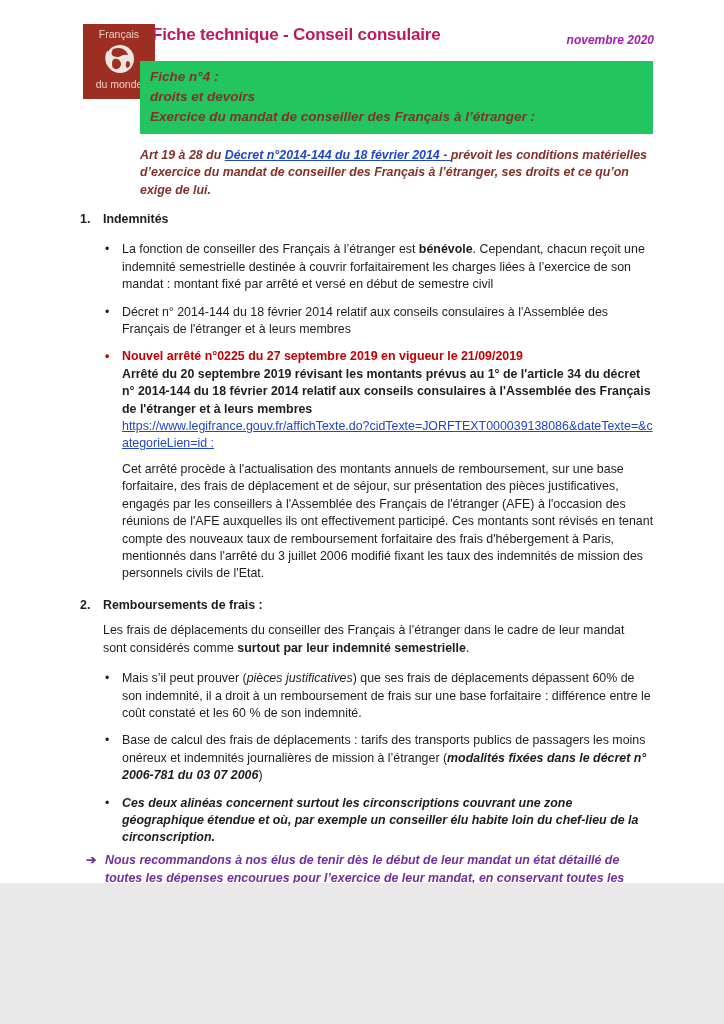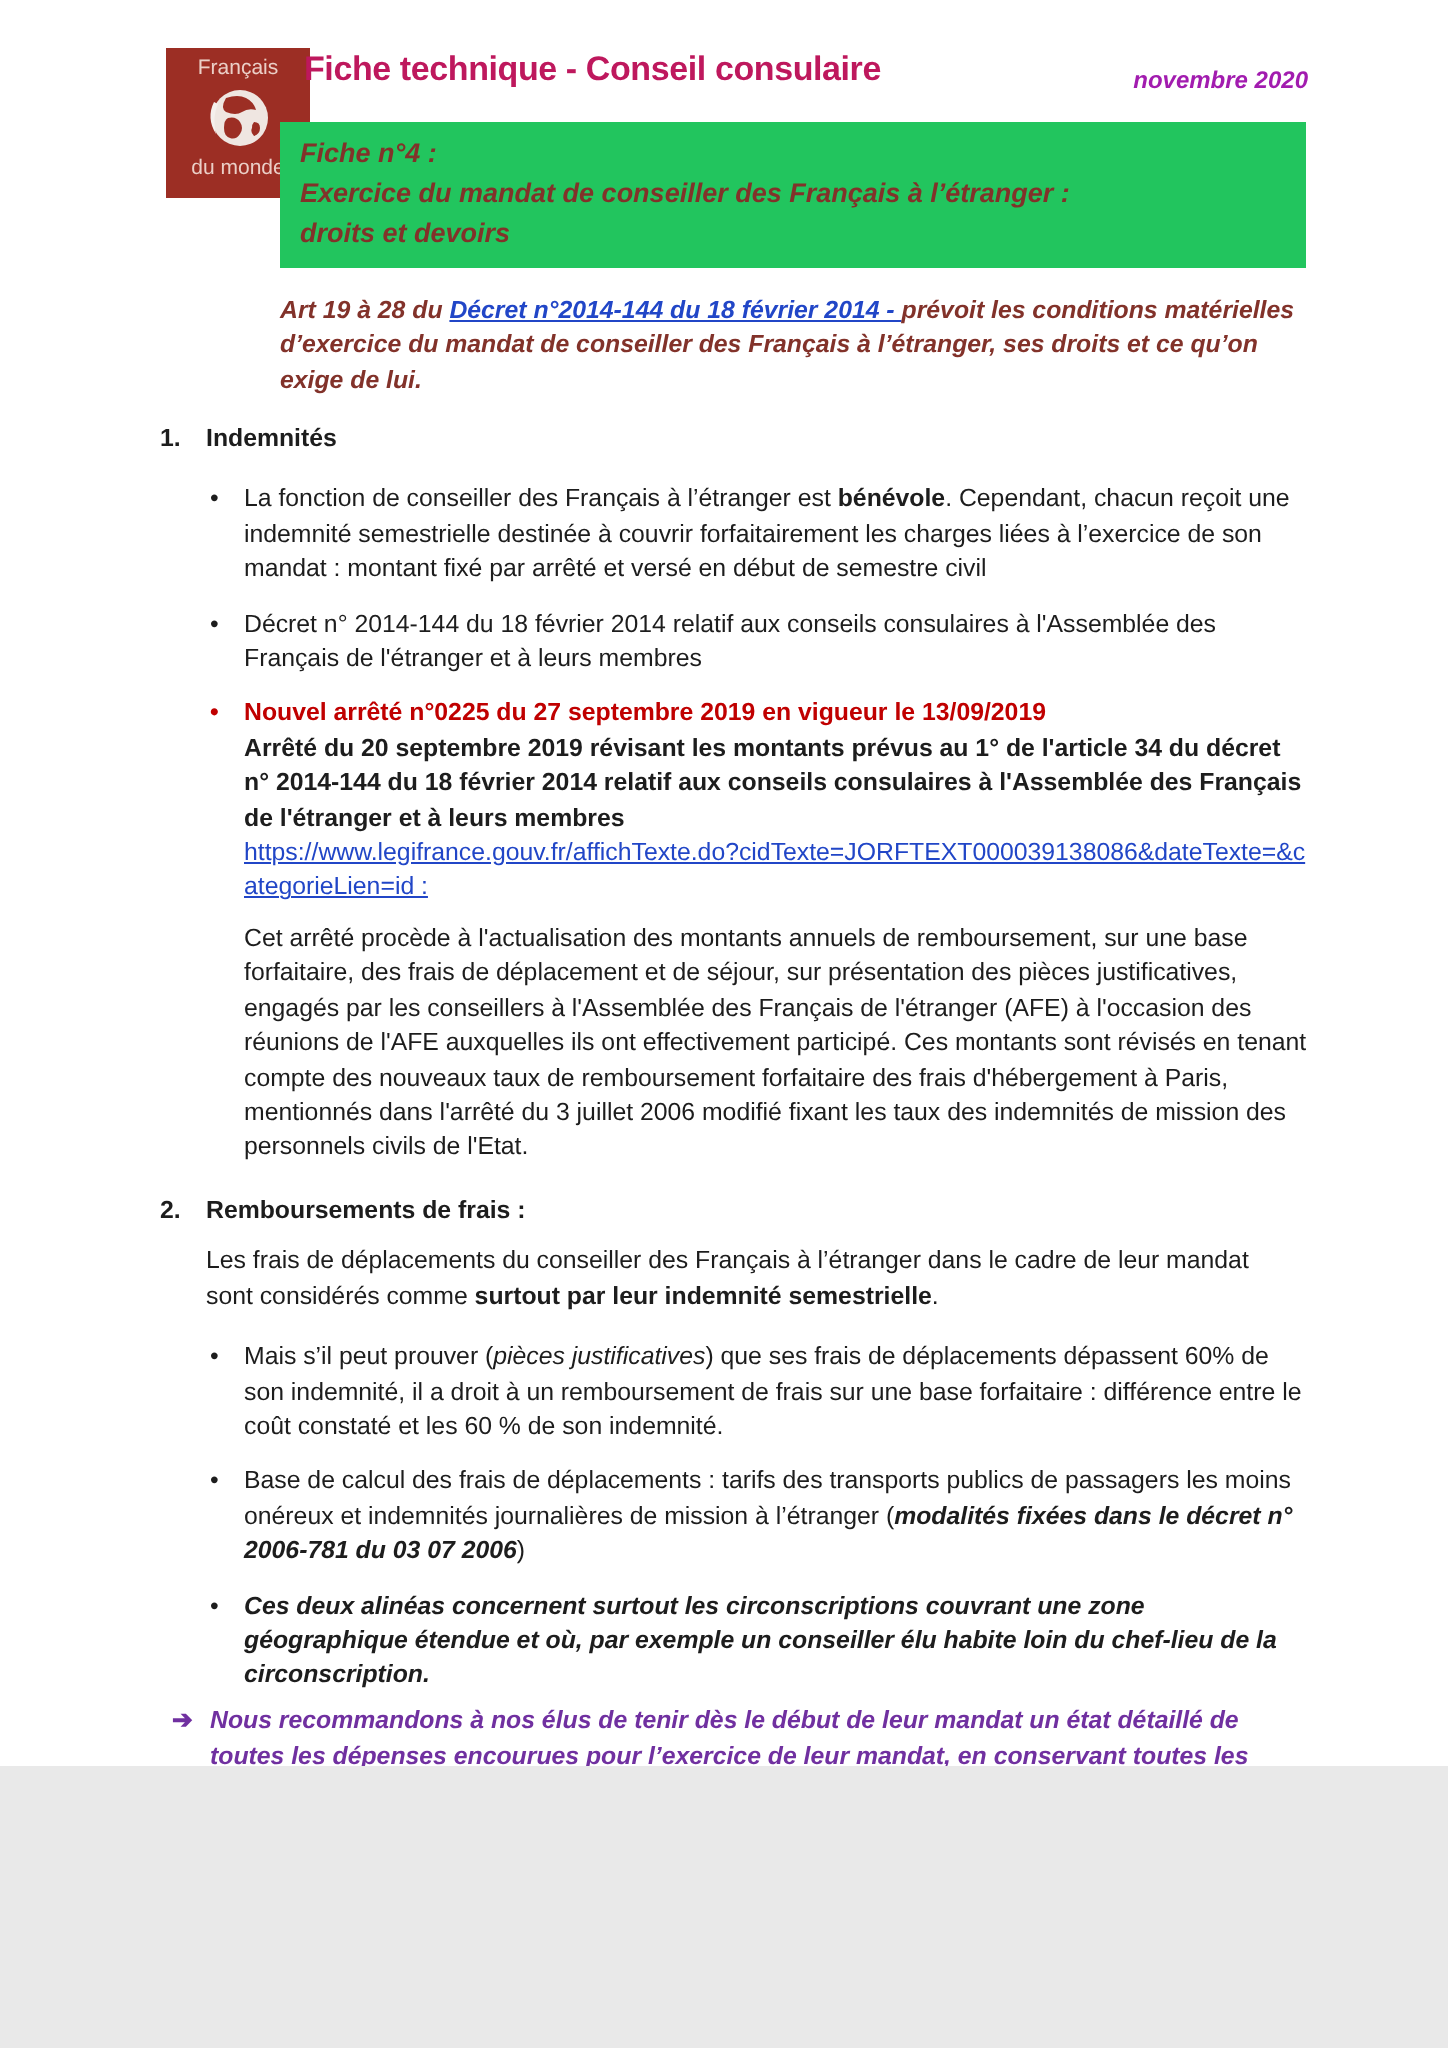--- a/index.html
+++ b/index.html
@@ -95,22 +95,22 @@
       <path d="M6 10 q-4 8 1 16 q-2 -9 1 -15z" fill="#F5EFEC"></path>
     </svg>
     <div>du monde</div>
   </div>
 
   <div class="doc-title">Fiche technique - Conseil consulaire</div>
   <div class="doc-date">novembre 2020</div>
 
   <div class="fiche-box">
     <div>Fiche n°4 :</div>
+    <div>droits et devoirs</div>
     <div>Exercice du mandat de conseiller des Français à l’étranger :</div>
-    <div>droits et devoirs</div>
   </div>
 
   <div class="intro">
     <span>Art 19 à 28 du </span><a class="link">Décret n°2014-144 du 18 février 2014 - </a><span>prévoit les conditions matérielles d’exercice du mandat de conseiller des Français à l’étranger, ses droits et ce qu’on exige de lui.</span>
   </div>
 
   <div class="section sec-1">
     <div class="sec-heading">
       <span class="sec-num">1.</span>
       <span>Indemnités</span>
@@ -120,21 +120,21 @@
         <span class="bullet-marker">•</span>
         <span class="bullet-body"><span>La fonction de conseiller des Français à l’étranger est </span><span class="bold">bénévole</span><span>. Cependant, chacun reçoit une indemnité semestrielle destinée à couvrir forfaitairement les charges liées à l’exercice de son mandat : montant fixé par arrêté et versé en début de semestre civil</span></span>
       </div>
       <div class="bullet">
         <span class="bullet-marker">•</span>
         <span class="bullet-body">Décret n° 2014-144 du 18 février 2014 relatif aux conseils consulaires à l'Assemblée des Français de l'étranger et à leurs membres</span>
       </div>
       <div class="bullet">
         <span class="bullet-marker red bold">•</span>
         <span class="bullet-body">
-          <span class="red bold">Nouvel arrêté </span><span class="red bold">n°0225 du 27 septembre 2019 en vigueur le 13/09/2019</span>
+          <span class="red bold">Nouvel arrêté </span><span class="red bold">n°0225 du 27 septembre 2019 en vigueur le 21/09/2019</span>
           <div class="bold">Arrêté du 20 septembre 2019 révisant les montants prévus au 1° de l'article 34 du décret n° 2014-144 du 18 février 2014 relatif aux conseils consulaires à l'Assemblée des Français de l'étranger et à leurs membres</div>
           <div><a class="link break-link">https://www.legifrance.gouv.fr/affichTexte.do?cidTexte=JORFTEXT000039138086&amp;dateTexte=&amp;categorieLien=id :</a></div>
         </span>
       </div>
     </div>
     <div class="sub-para">Cet arrêté procède à l'actualisation des montants annuels de remboursement, sur une base forfaitaire, des frais de déplacement et de séjour, sur présentation des pièces justificatives, engagés par les conseillers à l'Assemblée des Français de l'étranger (AFE) à l'occasion des réunions de l'AFE auxquelles ils ont effectivement participé. Ces montants sont révisés en tenant compte des nouveaux taux de remboursement forfaitaire des frais d'hébergement à Paris, mentionnés dans l'arrêté du 3 juillet 2006 modifié fixant les taux des indemnités de mission des personnels civils de l'Etat.</div>
   </div>
 
   <div class="section sec-2">
     <div class="sec-heading">

